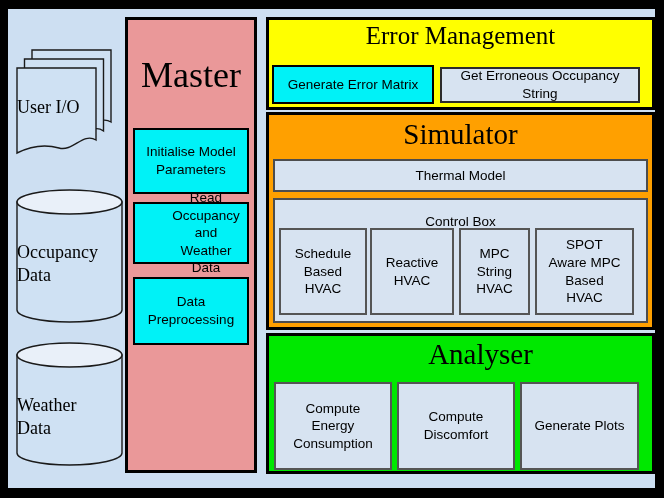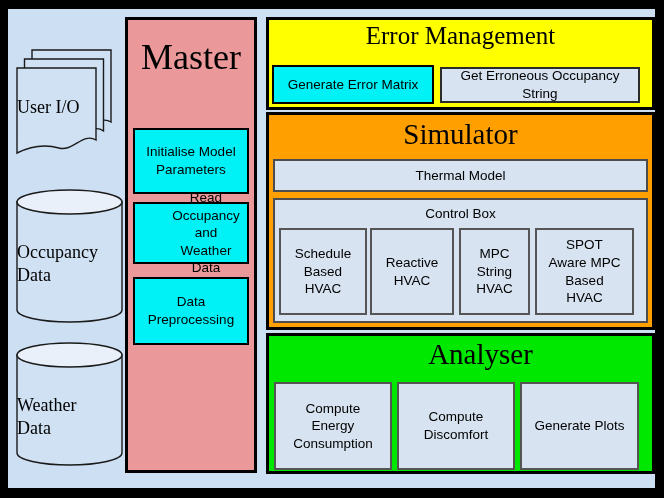--- a/index.html
+++ b/index.html
@@ -15,21 +15,21 @@
     position:absolute;
     font-family:"Liberation Serif", serif;font-size:18px;line-height:1.28;
     white-space:pre-line;color:#000;
   }
   .master{
     position:absolute;left:117px;top:8px;width:132px;height:456px;
     background:#EA9899;border:3px solid #000;box-sizing:border-box;
   }
   .master-title{
     font-family:"Liberation Serif", serif;font-size:36px;text-align:center;
-    padding-top:16px;
+    padding-top:34px;
   }
   .cyan-step{
     position:absolute;left:5px;width:116px;
     background:#00F2F7;border:2px solid #000;box-sizing:border-box;
     display:flex;align-items:center;justify-content:center;text-align:center;
     font-size:13.5px;line-height:1.3;white-space:pre-line;
   }
   .big-box{
     position:absolute;left:258px;width:389px;border:3px solid #000;
     box-sizing:border-box;
@@ -49,21 +49,21 @@
     font-size:13.5px;line-height:1.3;white-space:pre-line;
   }
   .btn-cyan{background:#00F2F7;border:2px solid #000;}
   .btn-blue{background:#D7E3F1;border:2px solid #2b2b2b;}
   .btn-gray{background:#D7E3F1;border:2px solid #4d4d4d;}
   .thermal{left:4px;top:44px;width:375px;height:33px;}
   .control-box{
     position:absolute;left:4px;top:83px;width:375px;height:125px;
     background:#D7E3F1;border:2px solid #4d4d4d;box-sizing:border-box;
   }
-  .control-title{text-align:center;font-size:13.5px;padding-top:6px;}
+  .control-title{text-align:center;font-size:13.5px;padding-top:14px;}
   .hvac{background:#D7E3F1;border:2px solid #555;top:28px;height:87px;}
   .task{background:#D7E3F1;border:2px solid #555;top:46px;height:88px;}
   svg{position:absolute;left:0;top:0;}
 </style>
 </head>
 <body>
 
 <div class="panel">
 
   <svg width="117" height="479" viewBox="0 0 117 479">

